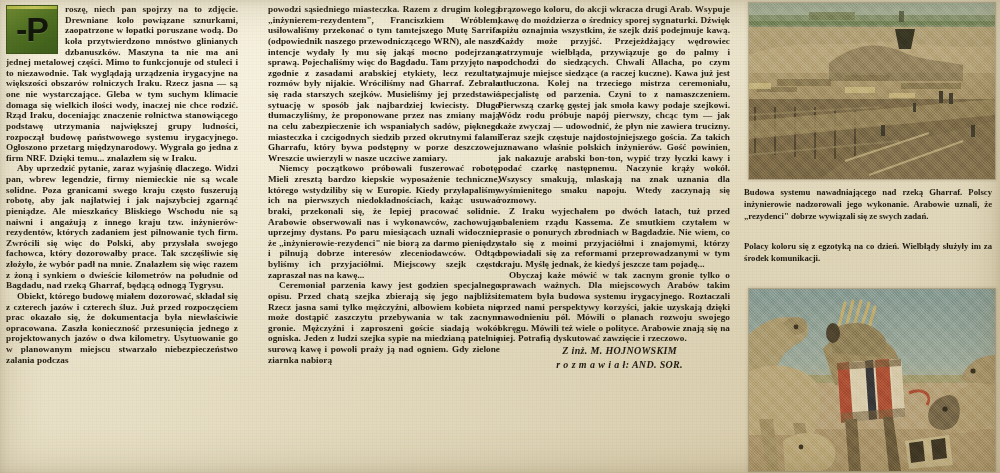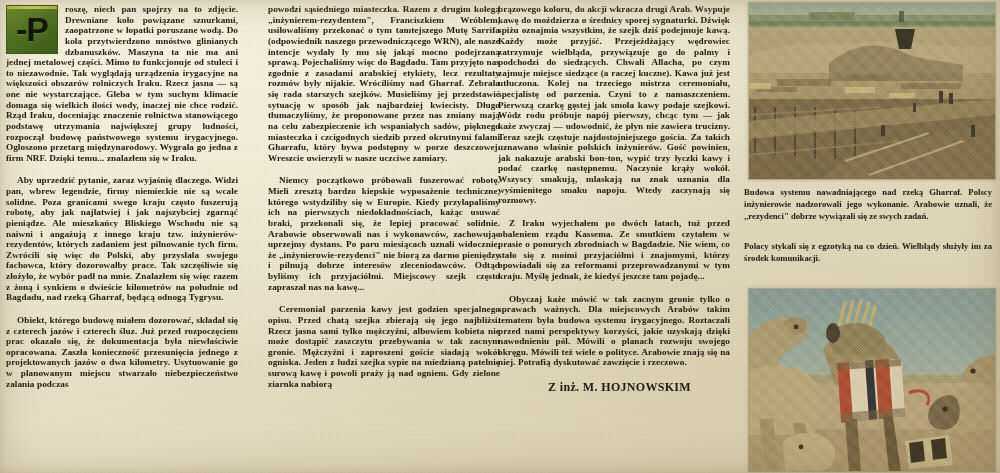--- a/index.html
+++ b/index.html
@@ -39,21 +39,21 @@
     -webkit-hyphens:none;hyphens:none;
     font-weight:700;
     letter-spacing:.06px;
     word-spacing:.2px;
   }
   #col1{left:6px;}
   #col2{left:268px;}
   #col3{left:498px;}
   .col p{margin:0;text-indent:11px;}
   .col p.noind{text-indent:0;}
-  .col p + p{margin-top:12px;}
+  .col p + p{margin-top:0;}
 
   
   .dropcap{
     float:left;width:50px;height:47px;margin:1px 7px 1px 0;
     background:linear-gradient(150deg,#6e8f2f 0%,#4f7222 45%,#3e5c1b 100%);
     border:1px solid #3a5418;
     position:relative;
     box-shadow:0 0 0 1px rgba(240,236,210,.5);
   }
   .dropcap:after{
@@ -65,21 +65,21 @@
     position:absolute;left:0;right:0;top:50%;transform:translateY(-52%);
     text-align:center;color:#10140a;
     font-family:"Liberation Sans",sans-serif;
     font-weight:700;font-size:34px;line-height:34px;
     letter-spacing:-1px;
     text-shadow:0 1px 0 rgba(255,255,255,.12);
   }
 
   .signoff{
     text-align:center;text-indent:0;margin-top:8px;
-    font-size:12px;line-height:14px;font-weight:700;letter-spacing:.3px;
+    font-size:10px;line-height:14px;font-weight:700;letter-spacing:.3px;font-style:italic;
   }
 
   
   .rail{position:absolute;left:744px;top:0;width:256px;height:473px;}
   .photo{
     position:absolute;left:4px;width:246px;
     border:1px solid rgba(90,78,48,.35);
     box-shadow:0 0 3px rgba(80,66,36,.25);
     overflow:hidden;
   }
@@ -121,20 +121,21 @@
       <p class="noind">powodzi sąsiedniego miasteczka. Razem z drugim kolegą „inżynierem-rezydentem", Franciszkiem Wróblem, usiłowaliśmy przekonać o tym tamtejszego Mutę Sarrifa (odpowiednik naszego przewodniczącego WRN), ale nasze intencje wydały ly mu się jakąś mocno podejrzaną sprawą. Pojechaliśmy więc do Bagdadu. Tam przyjęto nas zgodnie z zasadami arabskiej etykiety, lecz rezultaty rozmów były nijakie. Wróciliśmy nad Gharraf. Zebrała się rada starszych szejków. Musieliśmy jej przedstawić sytuację w sposób jak najbardziej kwiecisty. Długo tłumaczyliśmy, że proponowane przez nas zmiany mają na celu zabezpieczenie ich wspaniałych sadów, pięknego miasteczka i czcigodnych siedzib przed okrutnymi falami Gharrafu, który bywa podstępny w porze deszczowej. Wreszcie uwierzyli w nasze uczciwe zamiary.</p>
       <p>Niemcy początkowo próbowali fuszerować robotę. Mieli zresztą bardzo kiepskie wyposażenie techniczne, którego wstydziliby się w Europie. Kiedy przyłapaliśmy ich na pierwszych niedokładnościach, każąc usuwać braki, przekonali się, że lepiej pracować solidnie. Arabowie obserwowali nas i wykonawców, zachowując uprzejmy dystans. Po paru miesiącach uznali widocznie, że „inżynierowie-rezydenci" nie biorą za darmo pieniędzy i pilnują dobrze interesów zleceniodawców. Odtąd byliśmy ich przyjaciółmi. Miejscowy szejk często zapraszał nas na kawę...</p>
       <p>Ceremoniał parzenia kawy jest godzien specjalnego opisu. Przed chatą szejka zbierają się jego najbliżsi. Rzecz jasna sami tylko mężczyźni, albowiem kobieta nie może dostąpić zaszczytu przebywania w tak zacnym gronie. Mężczyźni i zaproszeni goście siadają wokół ogniska. Jeden z ludzi szejka sypie na miedzianą patelnię surową kawę i powoli praży ją nad ogniem. Gdy zielone ziarnka nabiorą</p>
     </div>
 
     <div class="col" id="col3">
       <p class="noind">brązowego koloru, do akcji wkracza drugi Arab. Wsypuje kawę do moździerza o średnicy sporej sygnaturki. Dźwięk spiżu oznajmia wszystkim, że szejk dziś podejmuje kawą. Każdy może przyjść. Przejeżdżający wędrowiec zatrzymuje wielbłąda, przywiązuje go do palmy i podchodzi do siedzących. Chwali Allacha, po czym zajmuje miejsce siedzące (a raczej kuczne). Kawa już jest utłuczona. Kolej na trzeciego mistrza ceremoniału, specjalistę od parzenia. Czyni to z namaszczeniem. Pierwszą czarkę gęstej jak smoła kawy podaje szejkowi. Wódz rodu próbuje napój pierwszy, chcąc tym — jak każe zwyczaj — udowodnić, że płyn nie zawiera trucizny. Teraz szejk częstuje najdostojniejszego gościa. Za takich uznawano właśnie polskich inżynierów. Gość powinien, jak nakazuje arabski bon-ton, wypić trzy łyczki kawy i podać czarkę następnemu. Naczynie krąży wokół. Wszyscy smakują, mlaskają na znak uznania dla wyśmienitego smaku napoju. Wtedy zaczynają się rozmowy.</p>
       <p>Z Iraku wyjechałem po dwóch latach, tuż przed obaleniem rządu Kassema. Ze smutkiem czytałem w prasie o ponurych zbrodniach w Bagdadzie. Nie wiem, co stało się z moimi przyjaciółmi i znajomymi, którzy opowiadali się za reformami przeprowadzanymi w tym kraju. Myślę jednak, że kiedyś jeszcze tam pojadę...</p>
       <p>Obyczaj każe mówić w tak zacnym gronie tylko o sprawach ważnych. Dla miejscowych Arabów takim tematem była budowa systemu irygacyjnego. Roztaczali przed nami perspektywy korzyści, jakie uzyskają dzięki nawodnieniu pól. Mówili o planach rozwoju swojego okręgu. Mówili też wiele o polityce. Arabowie znają się na niej. Potrafią dyskutować zawzięcie i rzeczowo.</p>
       <p class="signoff">Z inż. M. HOJNOWSKIM</p>
+      <p class="signoff line2">r o z m a w i a ł: AND. SOR.</p>
     </div>
 
   </div>
 
   <div class="rail">
 
     <div class="photo" id="photoTop">
       <svg width="246" height="176" viewBox="0 0 246 176" preserveAspectRatio="none">
         <defs>
           <linearGradient id="skyT" x1="0" y1="0" x2="0" y2="1">
@@ -271,19 +272,19 @@
         <path d="M160 154 L174 152 L176 172 L162 174 Z" fill="#272318"></path>
         <path d="M182 151 L196 149 L198 169 L184 171 Z" fill="#272318"></path>
 
         <path d="M160 104 C174 98 184 106 178 116" stroke="#b0432e" stroke-width="3" fill="none"></path>
         <rect x="0" y="0" width="246" height="182" fill="#c9ae78" opacity=".15"></rect>
       </svg>
       <div class="ph-noise"></div>
       <div class="ph-fade"></div>
     </div>
 
-    <div class="caption" id="capBot">Polacy stykali się z egzotyką na co dzień. Wielbłądy służyły im za środek komunikacji.</div>
+    <div class="caption" id="capBot">Polacy koloru się z egzotyką na co dzień. Wielbłądy służyły im za środek komunikacji.</div>
 
   </div>
 
   <div id="grain"></div>
   <div id="vign"></div>
 </div>
 
 </body></html>

